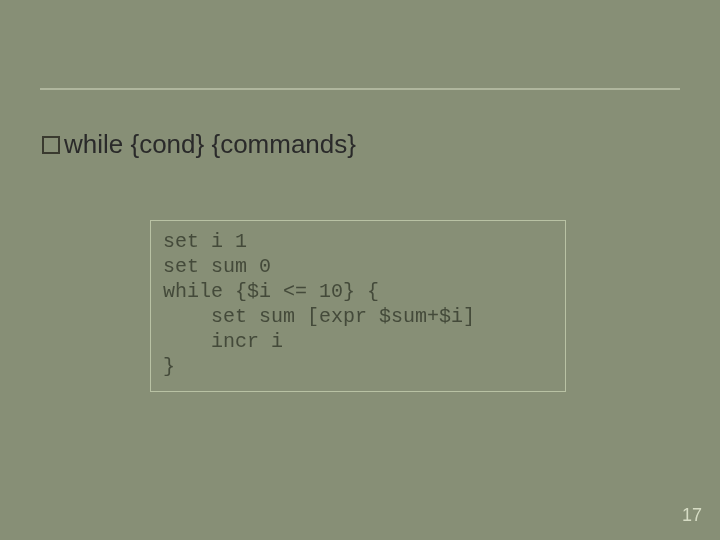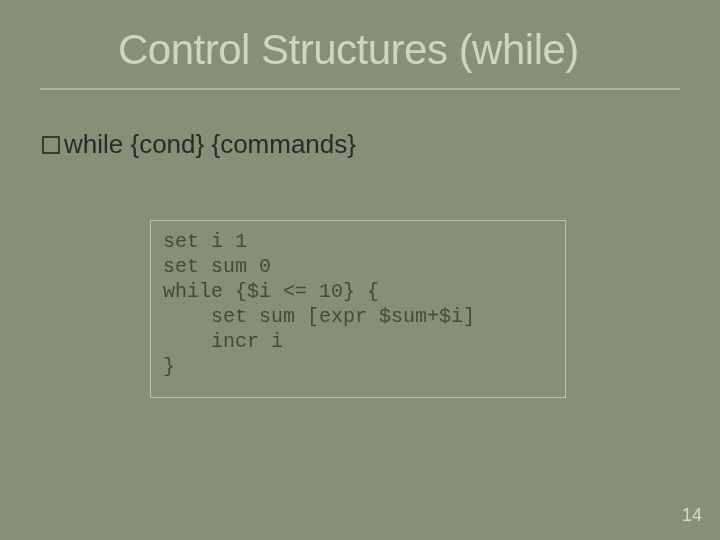--- a/index.html
+++ b/index.html
@@ -57,49 +57,48 @@
   }
   .bullet-text {
     display: inline;
   }
   .code-box {
     position: absolute;
     top: 220px;
     left: 150px;
     width: 390px;
     border: 1px solid #b9c2a4;
-    padding: 8px 12px 18px 12px;
+    padding: 8px 12px 12px 12px;
     font-family: Consolas, "Courier New", monospace;
     font-size: 20px;
     line-height: 1.25;
     color: #444a3a;
     white-space: pre;
   }
   .page-num {
     position: absolute;
     right: 18px;
     bottom: 14px;
     color: #d6dcc4;
     font-size: 18px;
   }
 </style>
 </head>
 <body>
 
 <div class="slide">
 
-  <div class="title">Control Structures (while)</div>
   <div class="title-rule"></div>
 
   <div class="bullet-row">
     <span class="bullet-box"></span><span class="bullet-text">while {cond} {commands}</span>
   </div>
 
   <div class="code-box"><span>set i 1</span>
 <span>set sum 0</span>
 <span>while {$i &lt;= 10} {</span>
 <span>    set sum [expr $sum+$i]</span>
 <span>    incr i</span>
 <span>}</span></div>
 
-  <div class="page-num">14</div>
+  <div class="page-num">17</div>
 
 </div>
 
 </body></html>

